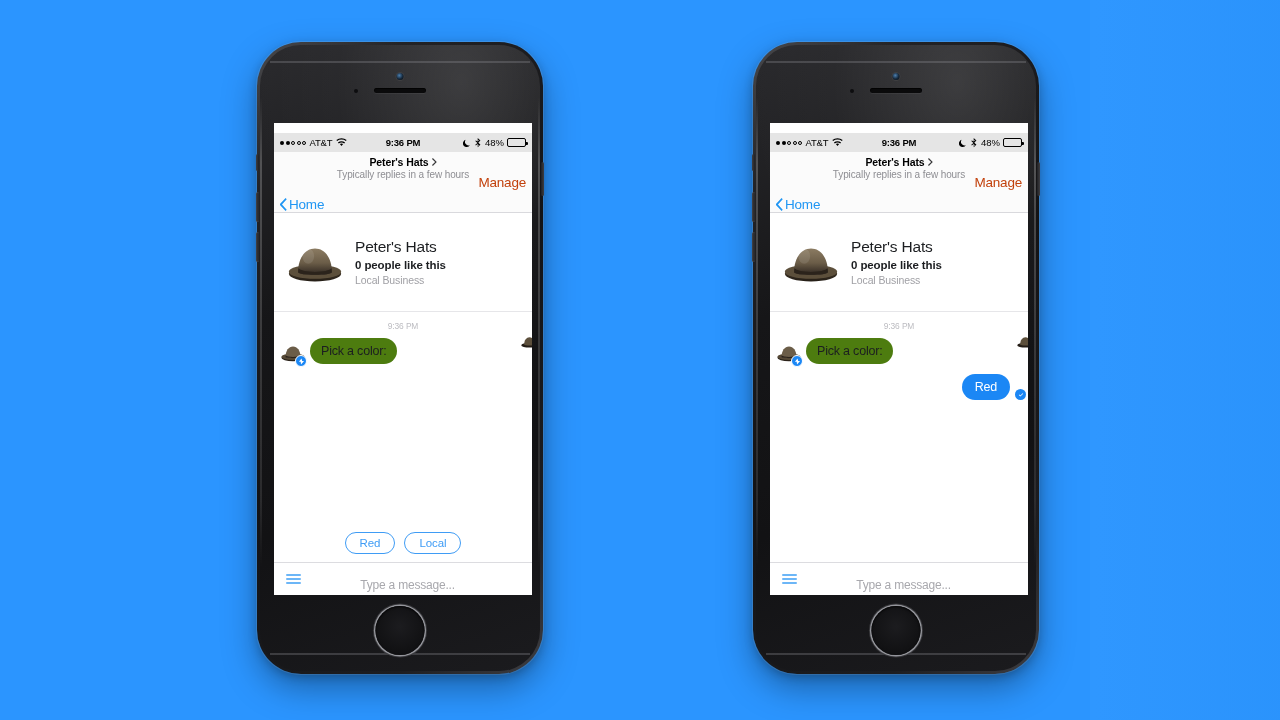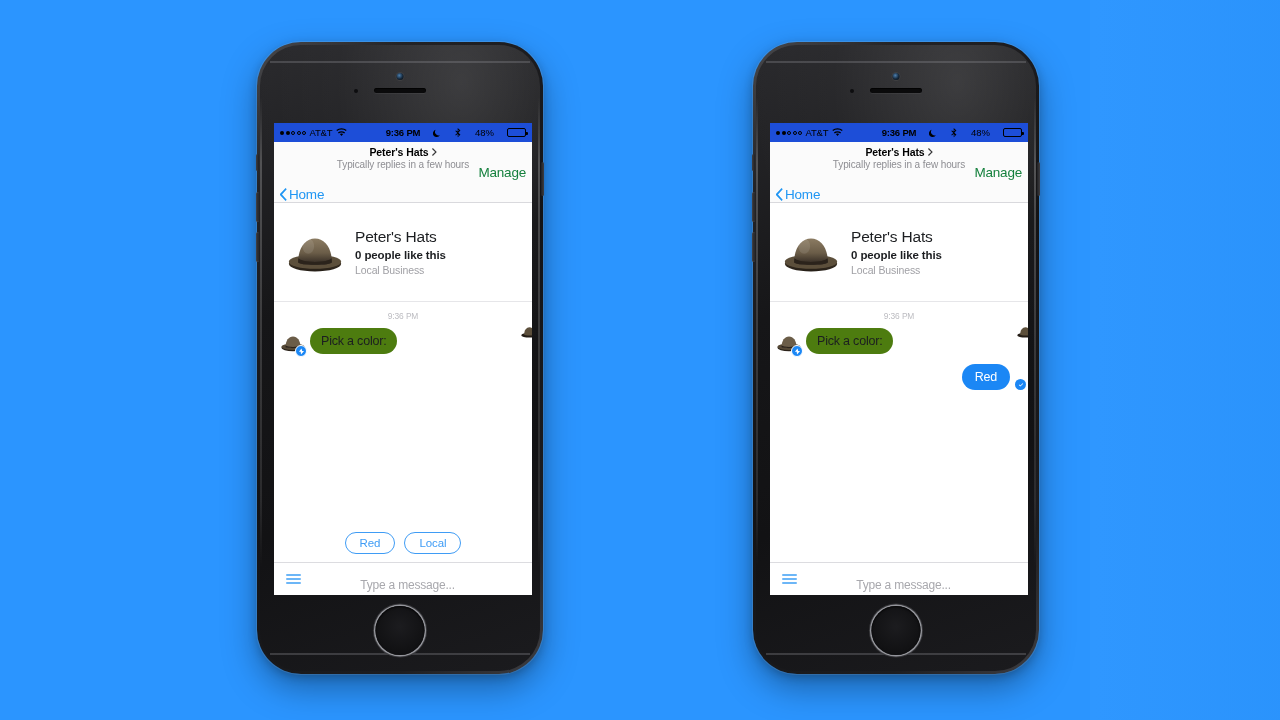--- a/index.html
+++ b/index.html
@@ -115,39 +115,40 @@
     width: 258px; height: 472px;
     background: #ffffff;
     overflow: hidden;
     display: flex; flex-direction: column;
   }
 
   
   .statusbar {
     height: 19px;
     flex: 0 0 19px;
-    background: #1d4ed8;
+    background: #e5e5e5;
     display: flex; align-items: center;
     padding: 8px 6px;
     font-size: 9.5px;
     color: #000;
     position: relative;
+    margin-top: 10px;
   }
   .sb-left { display: flex; align-items: center; gap: 3px; }
   .dots { display: flex; align-items: center; gap: 1.6px; }
   .dot { width: 4px; height: 4px; border-radius: 50%; background: #000; }
   .dot.o { background: transparent; border: 1px solid #000; width: 4px; height: 4px; }
   .carrier { font-size: 9.5px; font-weight: 400; letter-spacing: -0.1px; }
   .wifi-ic { width: 11px; height: 9px; display: block; }
   .sb-center {
     position: absolute; left: 0; right: 0; text-align: center;
     font-size: 9.5px; font-weight: 700; letter-spacing: -0.2px;
     pointer-events: none;
   }
-  .sb-right { margin-left: auto; display: flex; align-items: center; gap: 13px; z-index: 2; }
+  .sb-right { margin-left: auto; display: flex; align-items: center; gap: 3px; z-index: 2; }
   .moon-ic, .bt-ic { width: 8px; height: 10px; display: block; }
   .batt-pct { font-size: 9.5px; font-weight: 400; }
   .batt {
     width: 19px; height: 9px; border: 1px solid #000; border-radius: 2px;
     position: relative; padding: 1px;
   }
   .batt::after {
     content: ''; position: absolute; right: -3px; top: 2.6px;
     width: 1.6px; height: 3.4px; background: #000; border-radius: 0 1px 1px 0;
   }
@@ -167,21 +168,21 @@
   .nav-back-label { color: #2096f3; font-size: 13.5px; letter-spacing: -0.2px; }
   .nav-center {
     position: absolute; left: 0; right: 0; top: 4px;
     display: flex; flex-direction: column; align-items: center;
     pointer-events: none;
   }
   .nav-title-row { display: flex; align-items: center; gap: 3px; }
   .nav-title { font-size: 10.5px; font-weight: 700; color: #000; letter-spacing: -0.1px; }
   .chev-r { width: 5px; height: 8px; display: block; }
   .nav-sub { font-size: 10px; color: #8e8e93; margin-top: 1px; letter-spacing: -0.1px; }
-  .nav-manage { margin-left: auto; color: #15803d; font-size: 13.5px; letter-spacing: -0.2px; z-index: 2; }
+  .nav-manage { margin-left: auto; color: #c2410c; font-size: 13.5px; letter-spacing: -0.2px; z-index: 2; }
 
   
   .profile {
     flex: 0 0 99px;
     background: #fff;
     border-bottom: 1px solid #e6e6e9;
     display: flex; align-items: center;
     padding: 0 14px;
     gap: 13px;
   }

